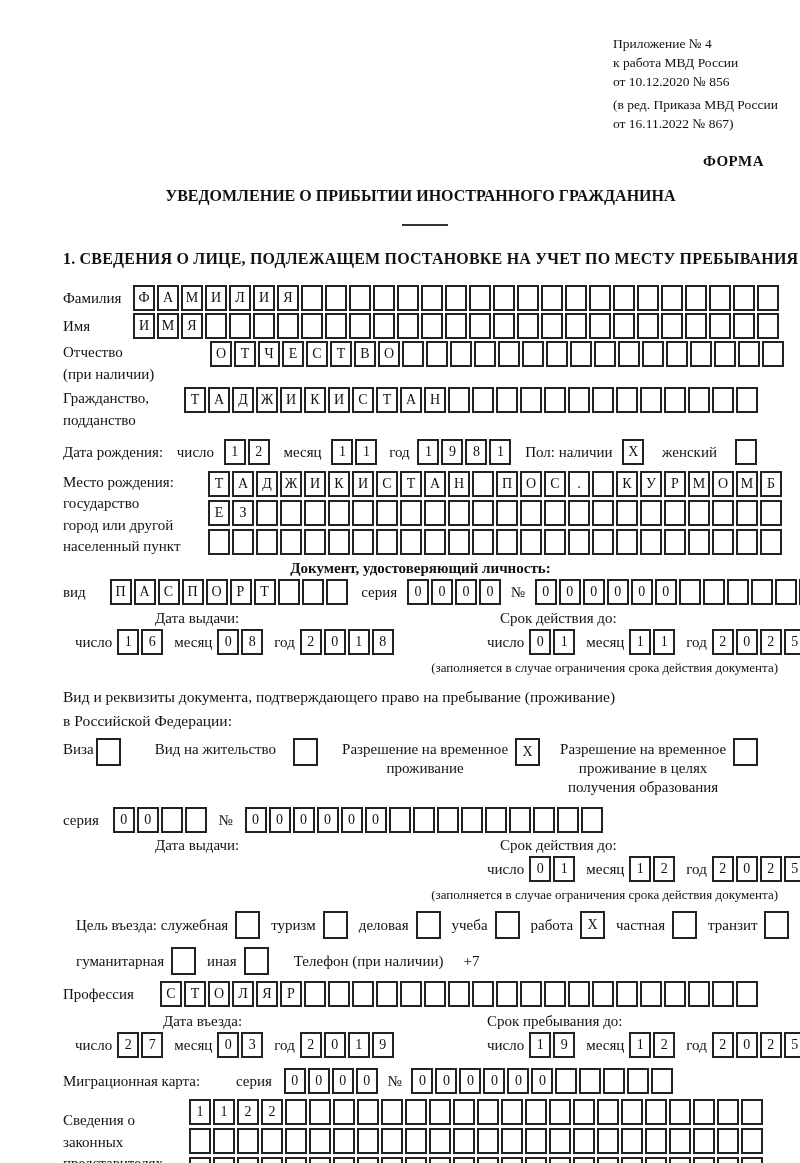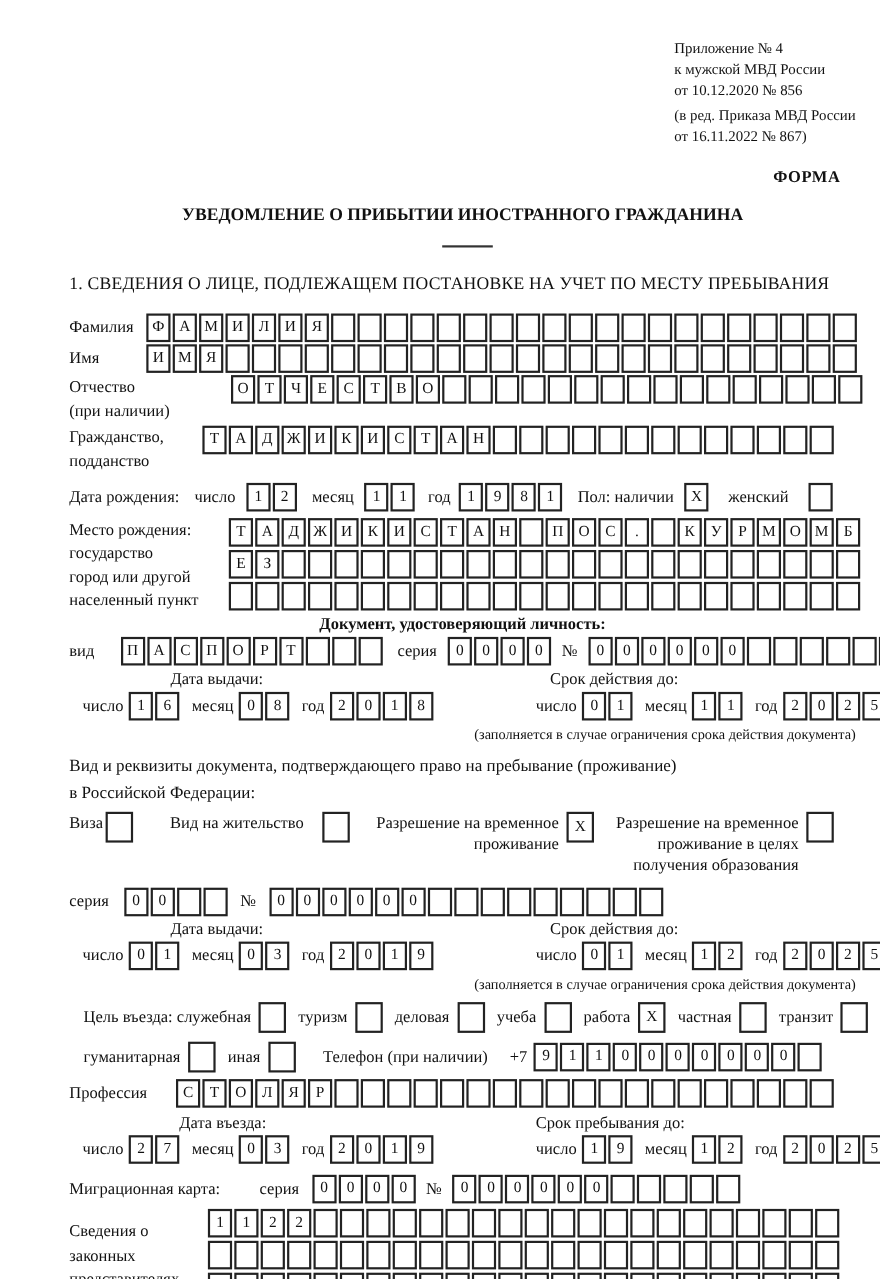--- a/index.html
+++ b/index.html
@@ -11,21 +11,21 @@
   }
   .page { padding:34px 22px 0 63px; }
 
   .hdr { margin-left:550px; font-size:13.5px; line-height:19px; }
   .hgap { height:4px; }
   .forma { text-align:right; padding-right:14px; font-weight:bold; font-size:15px; margin-top:20px; letter-spacing:0.5px; }
 
   .title { text-align:center; font-weight:bold; font-size:16px; line-height:25px; margin-top:13px; }
   .blank-line { display:inline-block; width:46px; border-bottom:2.5px solid #333; height:4px; margin-left:8px; }
 
-  .sec-h { font-weight:normal; font-size:16px; margin-top:17px; letter-spacing:0.2px; white-space:nowrap; }
+  .sec-h { font-weight:bold; font-size:16px; margin-top:17px; letter-spacing:0.2px; white-space:nowrap;text-align:center; }
 
   .row { white-space:nowrap; }
   .grid { display:inline-block; white-space:nowrap; vertical-align:top; }
   .box {
     display:inline-block; width:22px; height:26px; border:2px solid #222;
     margin-right:2px; font-size:14px; line-height:22px; text-align:center;
     vertical-align:top; background:#fff;
   }
   .cb .box { width:25px; height:28px; line-height:24px; margin-right:0; }
 
@@ -56,35 +56,35 @@
   .dg-l { position:absolute; left:12px; top:0; white-space:nowrap; }
   .dg-r { position:absolute; left:424px; top:0; white-space:nowrap; }
   .dg-l .flabel, .dg-r .flabel { margin-right:5px; }
   .dg-l .grid, .dg-r .grid { margin-right:9px; }
 
   .note { text-align:right; font-size:13px; margin-top:3px; }
 
   .para { font-size:15.5px; line-height:24px; margin-top:9px; }
 
   .permitrow { display:flex; align-items:flex-start; margin-top:7px; }
-  .permitrow .plabel { display:inline-block; text-align:right; line-height:19px; margin-right:7px; }
+  .permitrow .plabel { display:inline-block; text-align:center; line-height:19px; margin-right:7px; }
   .permitrow .cb { margin-top:-2px; }
 
   .purpose { display:flex; align-items:center; margin-top:8px;margin-left:13px; }
   .purpose .cb { margin-left:7px; margin-right:11px; }
   .purpose .pl { white-space:nowrap; }
 </style>
 </head>
 <body>
 
 <div class="page">
 
   <div class="hdr">
     <div>Приложение № 4</div>
-    <div>к мужской МВД России</div>
+    <div>к работа МВД России</div>
     <div>от 10.12.2020 № 856</div>
     <div class="hgap"></div>
     <div>(в ред. Приказа МВД России</div>
     <div>от 16.11.2022 № 867)</div>
   </div>
 
   <div class="forma">ФОРМА</div>
 
   <div class="title">
     <div>УВЕДОМЛЕНИЕ О ПРИБЫТИИ ИНОСТРАННОГО ГРАЖДАНИНА</div>
@@ -196,23 +196,20 @@
     <span class="grid ml10"><span class="box">0</span><span class="box">0</span><span class="box"></span><span class="box"></span></span>
     <span class="flabel ml6">№</span>
     <span class="grid ml8"><span class="box">0</span><span class="box">0</span><span class="box">0</span><span class="box">0</span><span class="box">0</span><span class="box">0</span><span class="box"></span><span class="box"></span><span class="box"></span><span class="box"></span><span class="box"></span><span class="box"></span><span class="box"></span><span class="box"></span><span class="box"></span></span>
   </div>
 
   <div class="dhdr mt4">
     <span class="dh-l">Дата выдачи:</span>
     <span class="dh-r">Срок действия до:</span>
   </div>
   <div class="daterow">
-    <span class="dg-l">
-      <span class="flabel">число</span><span class="grid"><span class="box">0</span><span class="box">1</span></span><span class="flabel">месяц</span><span class="grid"><span class="box">0</span><span class="box">3</span></span><span class="flabel">год</span><span class="grid"><span class="box">2</span><span class="box">0</span><span class="box">1</span><span class="box">9</span></span>
-    </span>
     <span class="dg-r">
       <span class="flabel">число</span><span class="grid"><span class="box">0</span><span class="box">1</span></span><span class="flabel">месяц</span><span class="grid"><span class="box">1</span><span class="box">2</span></span><span class="flabel">год</span><span class="grid"><span class="box">2</span><span class="box">0</span><span class="box">2</span><span class="box">5</span></span>
     </span>
   </div>
   <div class="note">(заполняется в случае ограничения срока действия документа)</div>
 
   <div class="purpose">
     <span class="pl">Цель въезда: служебная</span>
     <span class="grid cb"><span class="box"></span></span>
     <span class="pl">туризм</span>
@@ -229,21 +226,20 @@
     <span class="grid cb"><span class="box"></span></span>
   </div>
 
   <div class="purpose ml61">
     <span class="pl">гуманитарная</span>
     <span class="grid cb"><span class="box"></span></span>
     <span class="pl">иная</span>
     <span class="grid cb"><span class="box"></span></span>
     <span class="pl ml14">Телефон (при наличии)</span>
     <span class="pl ml20">+7</span>
-    <span class="grid ml6"><span class="box">9</span><span class="box">1</span><span class="box">1</span><span class="box">0</span><span class="box">0</span><span class="box">0</span><span class="box">0</span><span class="box">0</span><span class="box">0</span><span class="box">0</span><span class="box"></span></span>
   </div>
 
   <div class="row mt6">
     <span class="flabel w97">Профессия</span><span class="grid"><span class="box">С</span><span class="box">Т</span><span class="box">О</span><span class="box">Л</span><span class="box">Я</span><span class="box">Р</span><span class="box"></span><span class="box"></span><span class="box"></span><span class="box"></span><span class="box"></span><span class="box"></span><span class="box"></span><span class="box"></span><span class="box"></span><span class="box"></span><span class="box"></span><span class="box"></span><span class="box"></span><span class="box"></span><span class="box"></span><span class="box"></span><span class="box"></span><span class="box"></span><span class="box"></span></span>
   </div>
 
   <div class="dhdr mt6">
     <span class="dh-l2">Дата въезда:</span>
     <span class="dh-r2">Срок пребывания до:</span>
   </div>

